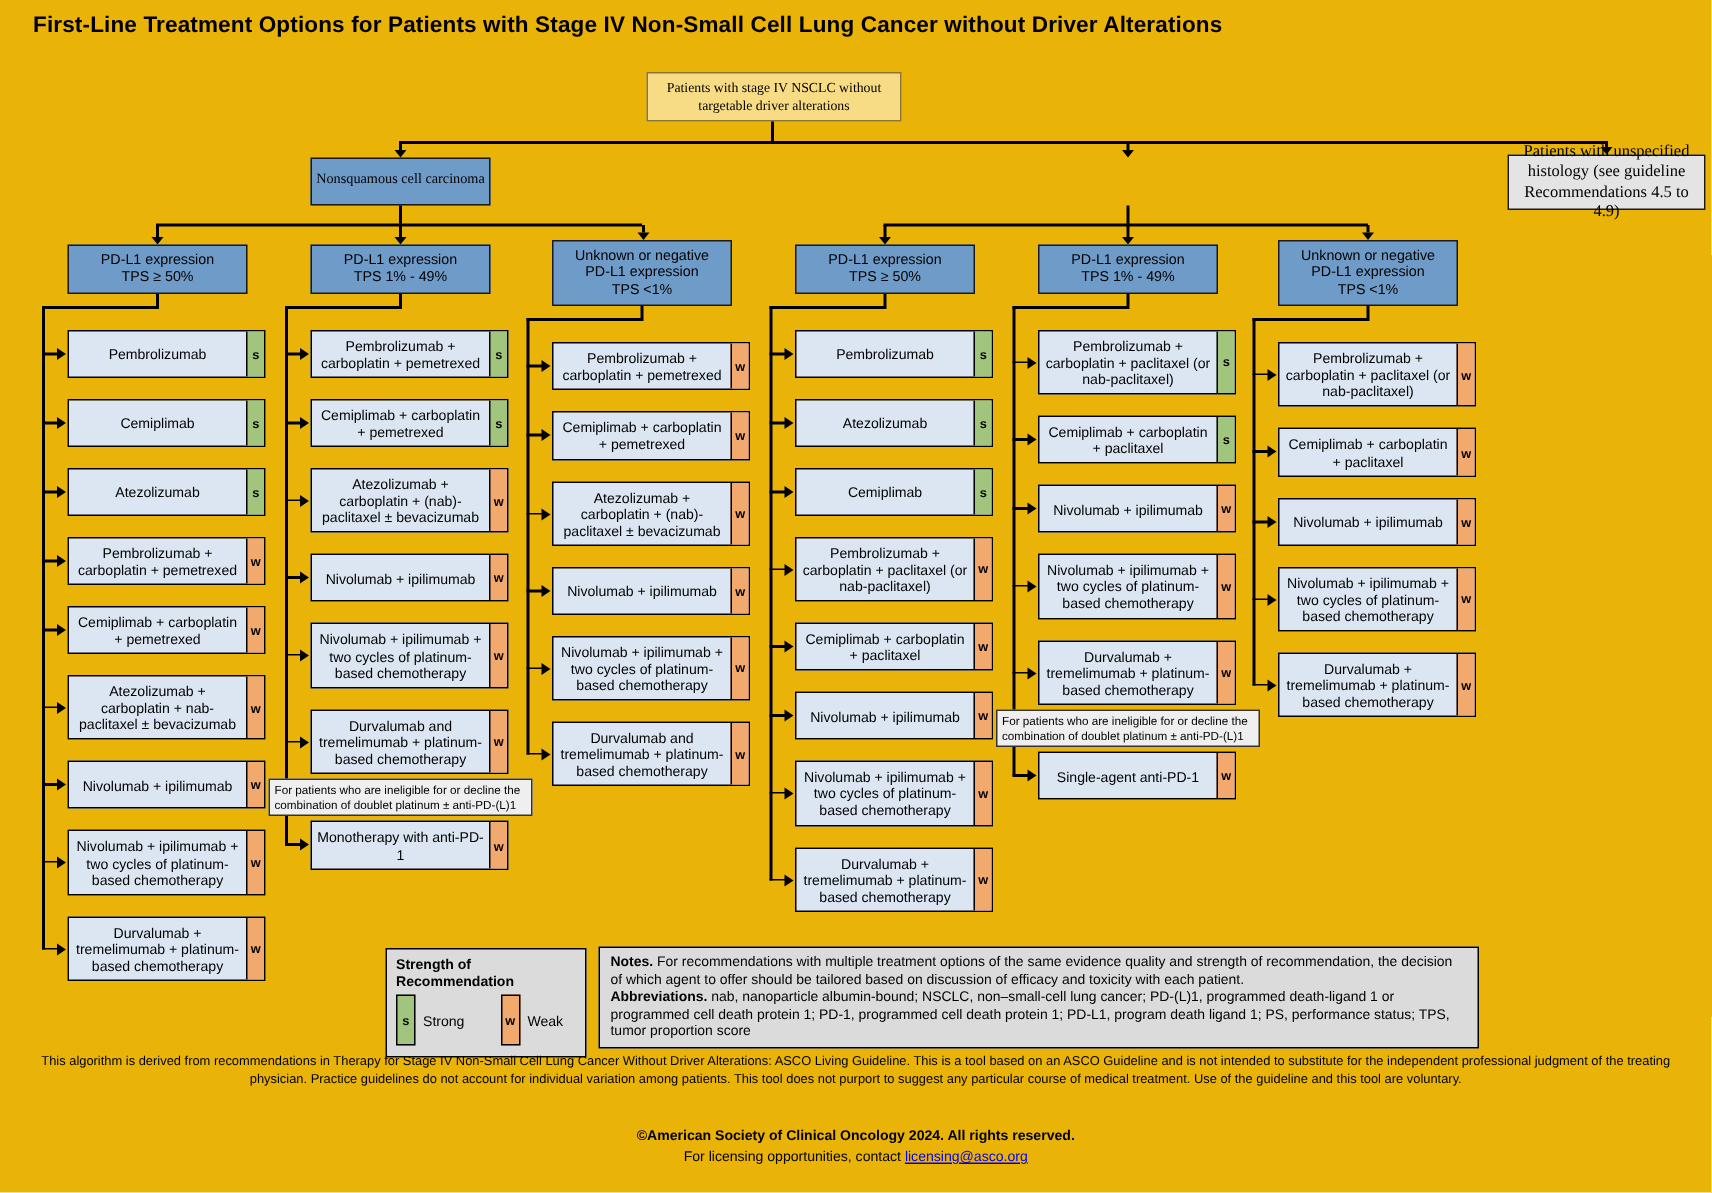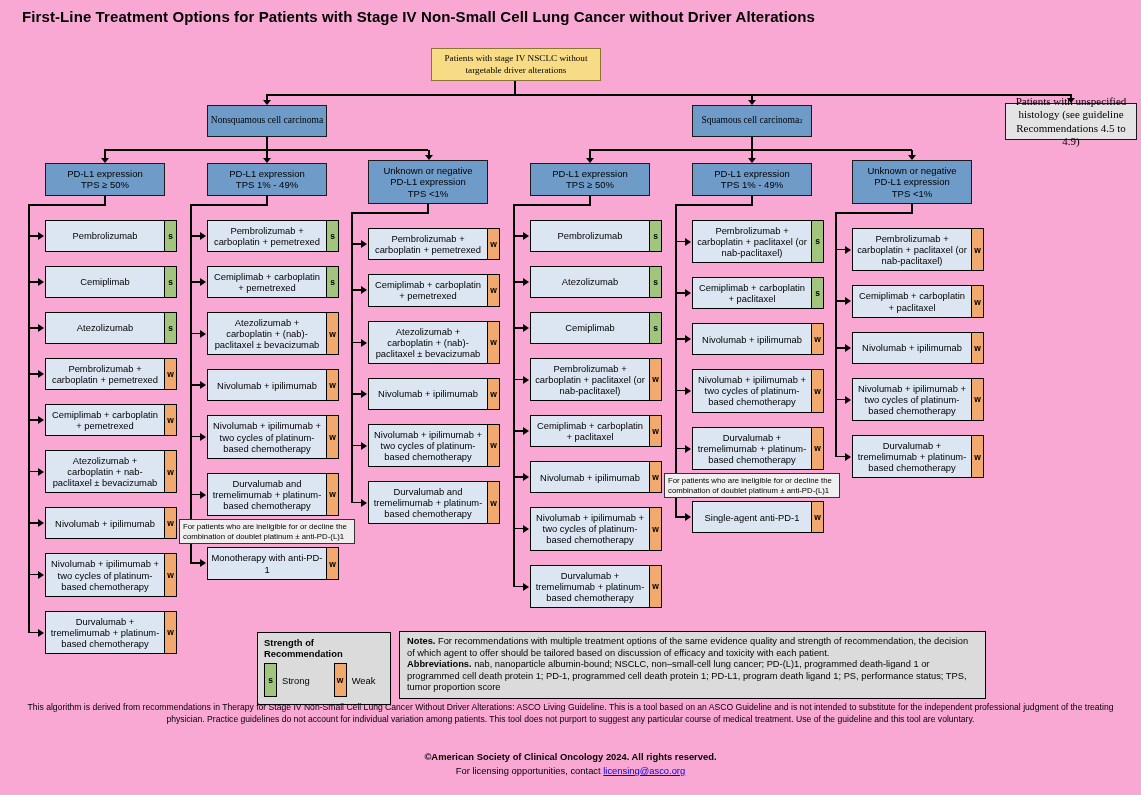--- a/index.html
+++ b/index.html
@@ -1,16 +1,16 @@
 <!DOCTYPE html>
 <html><head>
 <meta charset="utf-8">
 <style>
   html,body{margin:0;padding:0;background:#fff;}
-  #canvas{position:relative;width:1141px;height:795px;background:#f9a8d4;overflow:hidden;
+  #canvas{position:relative;width:1141px;height:795px;background:#eab308;overflow:hidden;
           font-family:"Liberation Sans",sans-serif;color:#000;}
   .page-title{position:absolute;left:22px;top:8px;font-size:15px;font-weight:bold;letter-spacing:.1px;}
 
   
   .node{position:absolute;border:1px solid #222;display:flex;align-items:center;justify-content:center;
         text-align:center;line-height:1.2;box-sizing:border-box;font-family:Liberation Serif, serif;}
   .root-node{left:431px;top:48px;width:170px;height:33px;background:#F8DC85;border:1px solid #8a7634;font-size:9.2px;padding:2px 3px;}
   .branch-node{background:#6F9BC8;border:1px solid #1a1a1a;font-size:9.5px;padding:2px;}
   .branch-nonsq{left:207px;top:105px;width:120px;height:32px;}
   .branch-squam{left:692px;top:105px;width:120px;height:32px;}
@@ -65,24 +65,20 @@
 </head>
 <body>
 
 <div id="canvas">
 
   <div class="page-title">First-Line Treatment Options for Patients with Stage IV Non-Small Cell Lung Cancer without Driver Alterations</div>
 
   <div class="node root-node">Patients with stage IV NSCLC without targetable driver alterations</div>
 
   <div class="node branch-node branch-nonsq">Nonsquamous cell carcinoma</div>
-  <div class="node branch-node branch-squam">
-      <span>Squamous cell carcinoma</span>
-      <sup>2</sup>
-    </div>
   <div class="node branch-unspec">Patients with unspecified histology (see guideline Recommendations 4.5 to 4.9)</div>
 
   <div class="conn" style="left:514px;top:81px;width:1.5px;height:13px"></div>
   <div class="conn" style="left:266px;top:94px;width:806px;height:1.5px"></div>
   <div class="conn" style="left:266px;top:94px;width:1.5px;height:6px"></div>
   <div class="arrow-down" style="left:263px;top:100px"></div>
   <div class="conn" style="left:751px;top:94px;width:1.5px;height:6px"></div>
   <div class="arrow-down" style="left:748px;top:100px"></div>
   <div class="conn" style="left:1070px;top:94px;width:1.5px;height:4px"></div>
   <div class="arrow-down" style="left:1067px;top:98px"></div>

